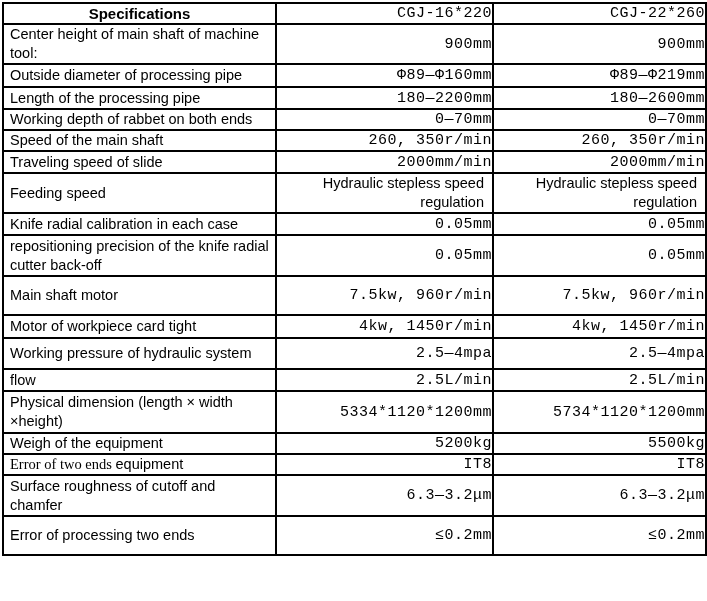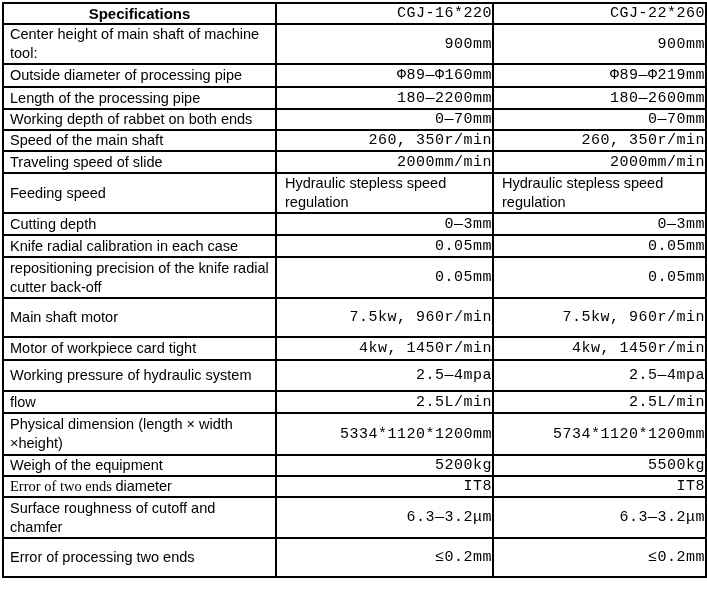--- a/index.html
+++ b/index.html
@@ -39,21 +39,21 @@
     font-size: 15px;
     font-weight: normal;
     text-align: right;
     line-height: 19px;
     letter-spacing: 0.5px;
   }
   
   .val-sans {
     font-family: "Liberation Sans", "DejaVu Sans", sans-serif;
     font-size: 14.5px;
-    text-align: left;
+    text-align: right;
     line-height: 19px;
     padding: 0 8px !important;
   }
   .hdr-sans {
     font-family: "Liberation Sans", "DejaVu Sans", sans-serif;
     font-size: 15px;
     font-weight: bold;
     text-align: center;
   }
   .section {
@@ -117,25 +117,20 @@
       <td class="val">2000mm/min</td>
       <td class="val">2000mm/min</td>
     </tr>
 
     <tr style="height:38px">
       <td class="lbl">Feeding speed</td>
       <td class="val-sans">Hydraulic stepless speed regulation</td>
       <td class="val-sans">Hydraulic stepless speed regulation</td>
     </tr>
 
-    <tr style="height:22px">
-      <td class="lbl">Cutting depth</td>
-      <td class="val">0—3mm</td>
-      <td class="val">0—3mm</td>
-    </tr>
 
     <tr style="height:22px">
       <td class="lbl">Knife radial calibration in each case</td>
       <td class="val">0.05mm</td>
       <td class="val">0.05mm</td>
     </tr>
 
     <tr style="height:41px">
       <td class="lbl">repositioning precision of the knife radial cutter back-off</td>
       <td class="val">0.05mm</td>
@@ -173,21 +168,21 @@
     </tr>
 
     <tr style="height:21px">
       <td class="lbl">Weigh of the equipment</td>
       <td class="val">5200kg</td>
       <td class="val">5500kg</td>
     </tr>
 
 
     <tr style="height:20px">
-      <td class="lbl"><span class="serif-part">Error of two ends </span><span>diameter</span></td>
+      <td class="lbl"><span class="serif-part">Error of two ends </span><span>equipment</span></td>
       <td class="val">IT8</td>
       <td class="val">IT8</td>
     </tr>
 
     <tr style="height:41px">
       <td class="lbl">Surface roughness of cutoff and chamfer</td>
       <td class="val">6.3—3.2μm</td>
       <td class="val">6.3—3.2μm</td>
     </tr>
 

